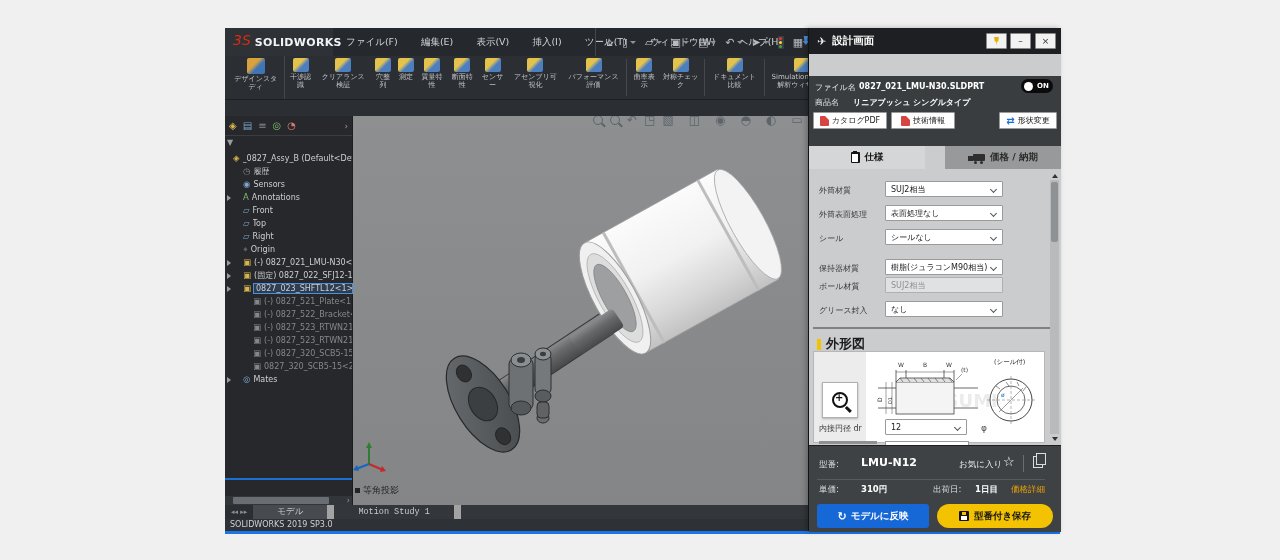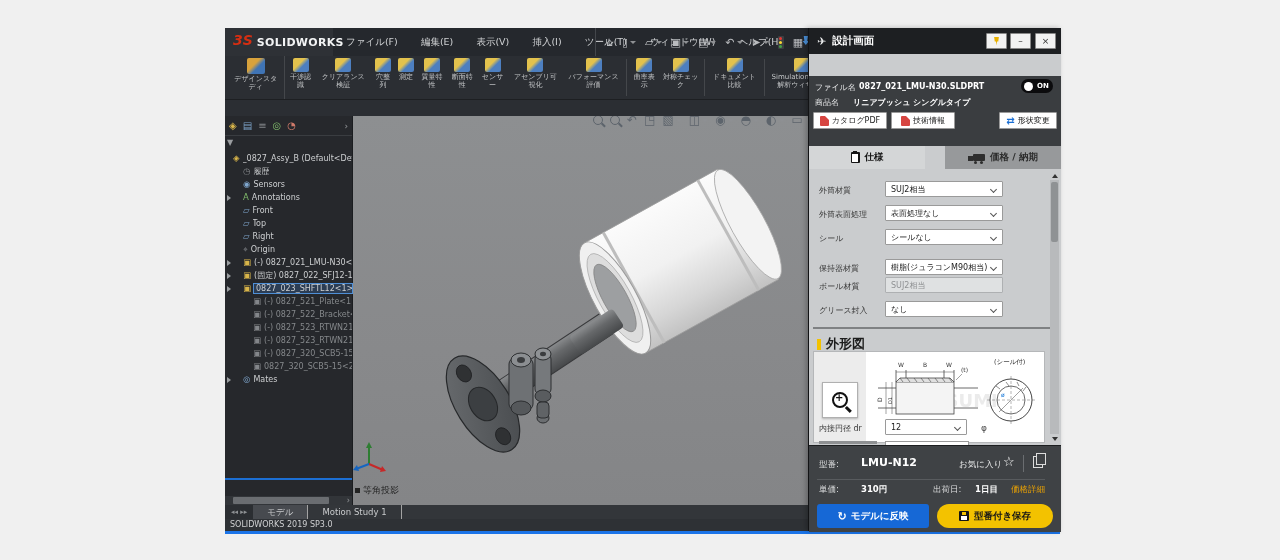--- a/index.html
+++ b/index.html
@@ -5,21 +5,21 @@
   html,body{margin:0;padding:0;background:#f0f0f0;}
   #root{position:relative;width:1280px;height:560px;background:#f0f0f0;overflow:hidden;
         font-family:"DejaVu Sans","Liberation Sans",sans-serif;-webkit-font-smoothing:antialiased;}
   .abs{position:absolute;}
   
   #sw{position:absolute;left:225px;top:28px;width:835px;height:506px;background:#2b2e33;}
   #sw-blue-edge{position:absolute;left:0;bottom:0;width:835px;height:3px;background:#1b74e8;}
   
   #menubar{position:absolute;left:0;top:0;width:835px;height:28px;background:#25282d;}
   #logo{position:absolute;left:0;top:0;width:108px;height:28px;background:#2e3136;display:flex;align-items:center;}
-  #logo .mark{color:#d42e12;font-style:italic;font-weight:bold;font-size:14px;margin:0 4px 4px 8px;}
+  #logo .mark{color:#d42e12;font-style:italic;font-weight:normal;font-size:14px;margin:0 4px 4px 8px;}
   #logo .word{color:#f2f3f4;font-weight:bold;font-size:11px;letter-spacing:.3px;}
   .menu-item{color:#cfd1d3;font-size:9.5px;padding:0 9px;line-height:28px;display:inline-block;}
   #menus{position:absolute;left:112px;top:0;height:28px;white-space:nowrap;}
   .pinicon{display:inline-block;width:7px;height:9px;background:#4a90d9;clip-path:polygon(20% 0,80% 0,70% 55%,95% 55%,50% 100%,5% 55%,30% 55%);margin-left:6px;vertical-align:middle;}
   #quickbar{position:absolute;left:370px;top:0;height:28px;display:flex;align-items:center;gap:9px;border-left:1px solid #43464b;padding-left:10px;}
   .qb{color:#b9bbbe;font-size:11px;line-height:1;display:flex;align-items:center;gap:2px;}
   .caret{width:0;height:0;border-left:3px solid transparent;border-right:3px solid transparent;border-top:3px solid #8e9093;display:inline-block;}
   .traffic{width:6px;height:13px;background:#3c3f42;border-radius:1px;position:relative;}
   .traffic::after{content:"";position:absolute;left:1.5px;top:1px;width:3px;height:3px;border-radius:50%;background:#e53935;box-shadow:0 4px 0 #fdd835,0 8px 0 #43a047;}
   
@@ -59,21 +59,21 @@
   .trow.dim{color:#85888b;}
   .trow.selected .tlb{outline:1px solid #4f8fd6;background:rgba(60,120,190,.28);padding:0 2px;}
   .c-yellow{color:#d8b54a;} .c-blue{color:#7fa6cd;} .c-green{color:#7fba6a;} .c-gray{color:#83868a;} .c-red{color:#cf7a6a;}
   #tree-bluebar{position:absolute;left:0;top:362px;width:100%;height:2px;background:#1c6fd4;}
   #tree-hscroll{position:absolute;left:0;bottom:0;width:100%;height:9px;background:#323539;display:flex;align-items:center;}
   #tree-hscroll .thumb{width:96px;height:7px;background:#6a6d71;margin-left:8px;border-radius:1px;}
   #tree-hscroll .arr{color:#9a9da0;font-size:8px;margin-left:auto;margin-right:2px;}
   
   #modeltabs{position:absolute;left:0;top:477px;width:835px;height:14px;background:#33363a;display:flex;align-items:stretch;font-size:8.5px;color:#c9cbcd;}
   .nav-cluster{display:flex;align-items:center;gap:3px;padding:0 6px;background:#2b2e32;color:#8e9194;font-size:7px;}
-  .mtab{padding:0 14px;line-height:14px;border-right:1px solid #a3a3a3;}
+  .mtab{padding:0 24px;line-height:14px;border-right:7px solid #a3a3a3;font-family:Liberation Mono, monospace;}
   .mtab.active{background:#474a4f;}
   #statusbar{position:absolute;left:0;top:491px;width:835px;height:12px;background:#2e3135;color:#cfd0d2;font-size:8px;line-height:12px;padding-left:5px;box-sizing:border-box;}
   
   #panel{position:absolute;left:808px;top:28px;width:252px;height:503px;background:#caccce;border-left:1px solid #121315;box-shadow:-2px 0 5px rgba(0,0,0,.25);}
   #p-header{position:absolute;left:0;top:0;width:100%;height:26px;background:#1d1f22;display:flex;align-items:center;}
   #p-header .ptitle{color:#fff;font-weight:bold;font-size:10.5px;margin-left:6px;}
   #p-header .plane{color:#e8e9ea;font-size:11px;margin-left:8px;}
   .winbtn{width:21px;height:16px;background:#f2f2f2;border:1px solid #888;border-radius:1px;display:flex;align-items:center;justify-content:center;font-size:9px;color:#333;box-sizing:border-box;}
   .pin-y{width:7px;height:9px;background:#e8b000;clip-path:polygon(15% 0,85% 0,75% 55%,58% 55%,50% 100%,42% 55%,25% 55%);}
   #p-search{position:absolute;left:0;top:26px;width:100%;height:22px;background:#1d1f22;}

